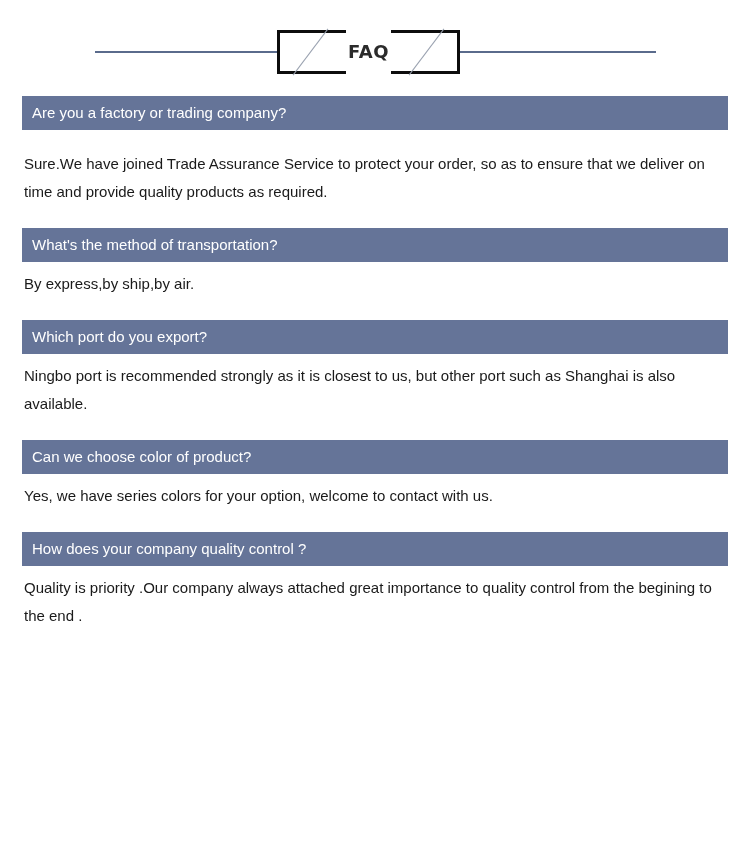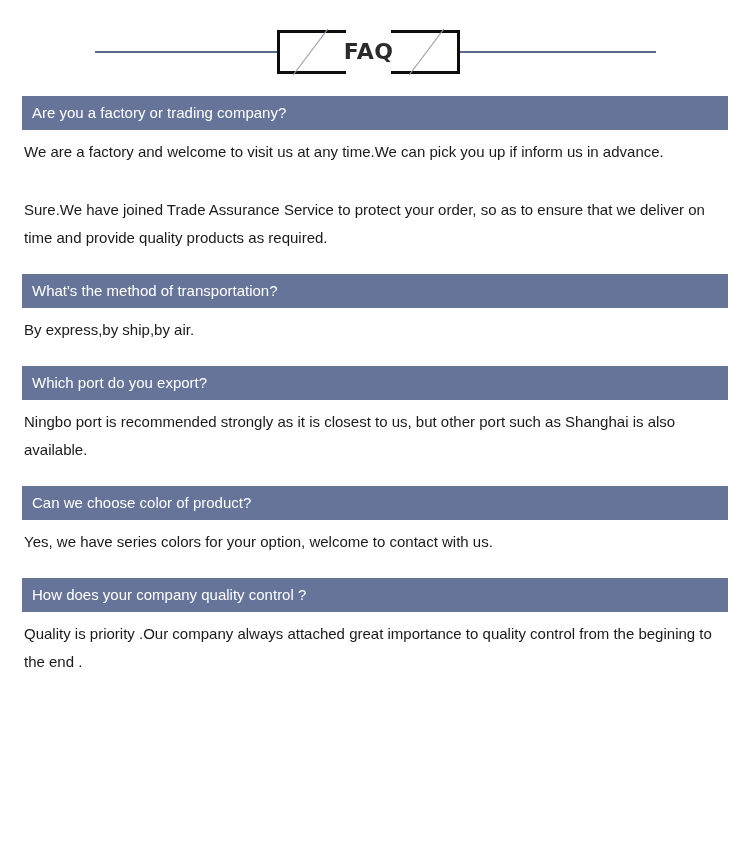--- a/index.html
+++ b/index.html
@@ -72,21 +72,21 @@
   .faq-slash.s2 { right: 30px; transform: rotate(37deg); }
 
   .faq-title {
     position: absolute;
     left: 0;
     right: 0;
     top: 50%;
     transform: translateY(-50%);
     text-align: center;
     font-family: "DejaVu Sans", sans-serif;
-    font-size: 22px;
+    font-size: 18px;
     font-weight: 700;
     letter-spacing: 0.5px;
     color: #2b2b2b;
     line-height: 1;
     z-index: 3;
   }
 
   
   .faq-list {
     position: relative;
@@ -132,21 +132,20 @@
       <div class="faq-slash s1"></div>
       <div class="faq-slash s2"></div>
       <div class="faq-title">FAQ</div>
     </div>
   </div>
 
   <div class="faq-list">
 
     <div class="faq-item">
       <div class="faq-question">Are you a factory or trading company?</div>
-      <div class="faq-answer">We are a factory and welcome to visit us at any time.We can pick you up if inform us in advance.</div>
     </div>
 
     <div class="faq-item">
       <div class="faq-answer">Sure.We have joined Trade Assurance Service to protect your order, so as to ensure that we deliver on time and provide quality products as required.</div>
     </div>
 
     <div class="faq-item">
       <div class="faq-question">What's the method of transportation?</div>
       <div class="faq-answer">By express,by ship,by air.</div>
     </div>

